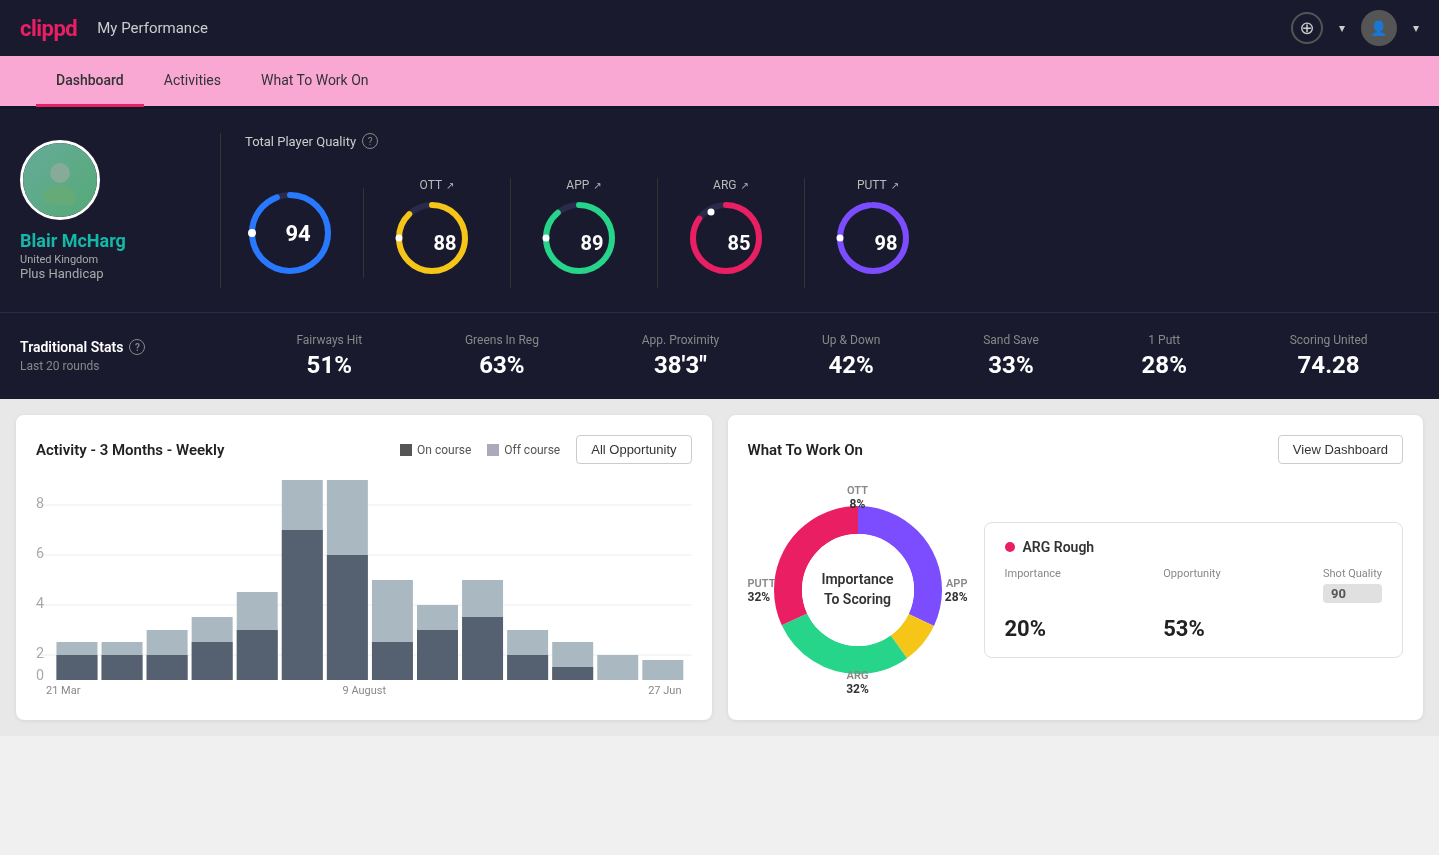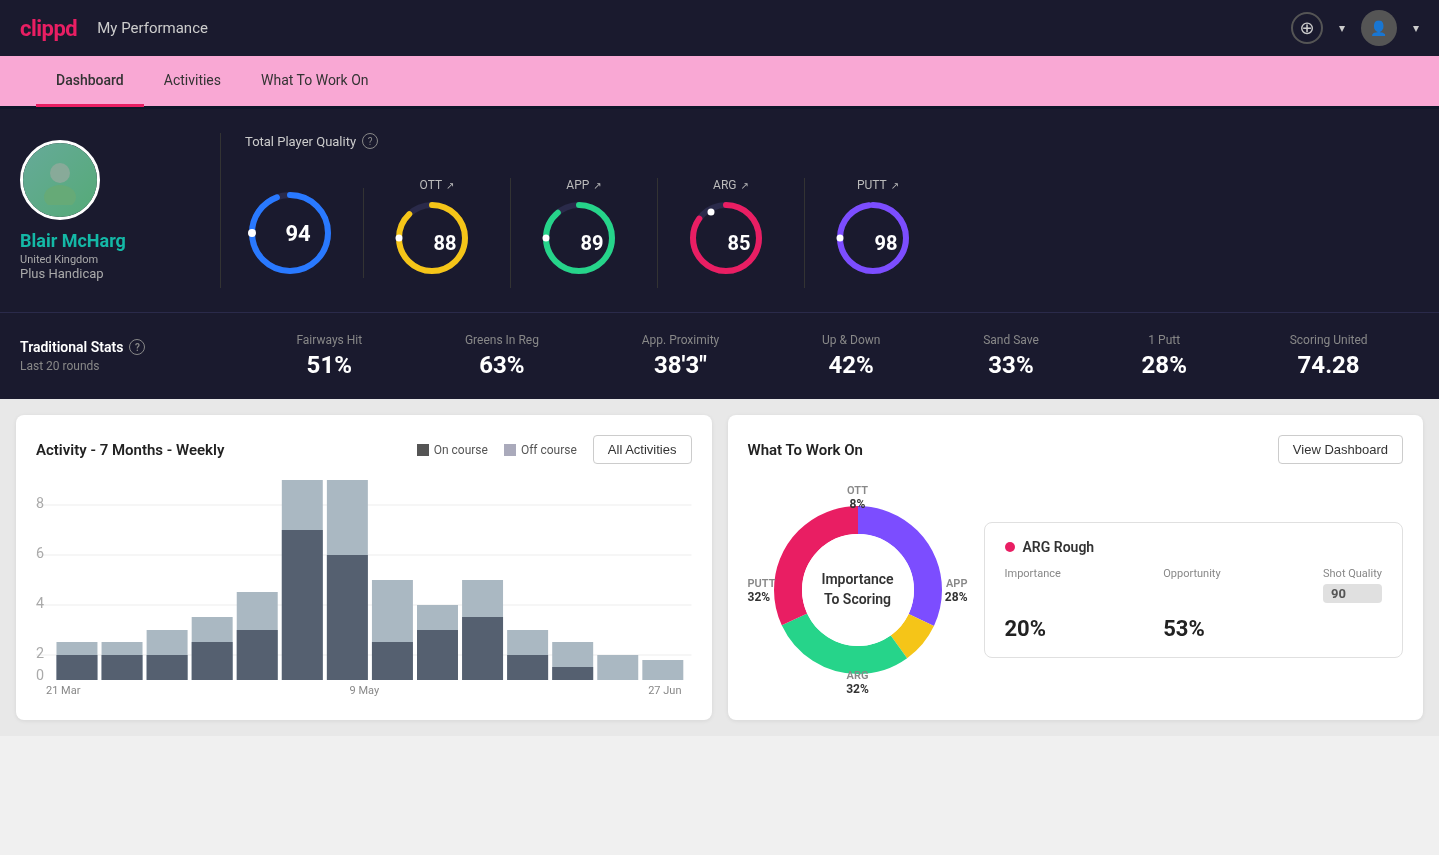--- a/index.html
+++ b/index.html
@@ -557,33 +557,33 @@
       <span class="trad-stat-label">Scoring United</span>
       <span class="trad-stat-value">74.28</span>
     </div>
     </div>
 </div>
 
 <div class="bottom-panels">
 
   <div class="panel">
     <div class="panel-header">
-      <span class="panel-title">Activity - 7 Months - Weekly</span>
+      <span class="panel-title">Activity - 3 Months - Weekly</span>
       <div style="display:flex;align-items:center;gap:16px;">
         <div class="chart-legend">
           <div class="legend-item">
             <div class="legend-swatch" style="background:#555;"></div>
             <span>On course</span>
           </div>
           <div class="legend-item">
             <div class="legend-swatch" style="background:#aab;"></div>
             <span>Off course</span>
           </div>
         </div>
-        <button class="all-activities-btn">All Activities</button>
+        <button class="all-activities-btn">All Opportunity</button>
       </div>
     </div>
     <div class="chart-area">
       <svg id="chart-svg" class="chart-svg" viewBox="0 0 640 200" preserveAspectRatio="none">
 
         <line x1="0" y1="25" x2="640" y2="25" stroke="#eee" stroke-width="1"></line>
         <line x1="0" y1="75" x2="640" y2="75" stroke="#eee" stroke-width="1"></line>
         <line x1="0" y1="125" x2="640" y2="125" stroke="#eee" stroke-width="1"></line>
         <line x1="0" y1="175" x2="640" y2="175" stroke="#eee" stroke-width="1"></line>
 
@@ -617,21 +617,21 @@
             <rect x="460" y="150" width="40" height="50" fill="#aab8c2"></rect>
             <rect x="460" y="175" width="40" height="25" fill="#556070"></rect>
             <rect x="504" y="162" width="40" height="38" fill="#aab8c2"></rect>
             <rect x="504" y="187" width="40" height="13" fill="#556070"></rect>
             <rect x="548" y="175" width="40" height="25" fill="#aab8c2"></rect>
             <rect x="592" y="180" width="40" height="20" fill="#aab8c2"></rect>
           </g>
       </svg>
       <div class="chart-x-labels">
         <span>21 Mar</span>
-        <span>9 May</span>
+        <span>9 August</span>
         <span>27 Jun</span>
       </div>
     </div>
   </div>
 
   <div class="panel">
     <div class="panel-header">
       <span class="panel-title">What To Work On</span>
       <button class="view-dashboard-btn">View Dashboard</button>
     </div>

